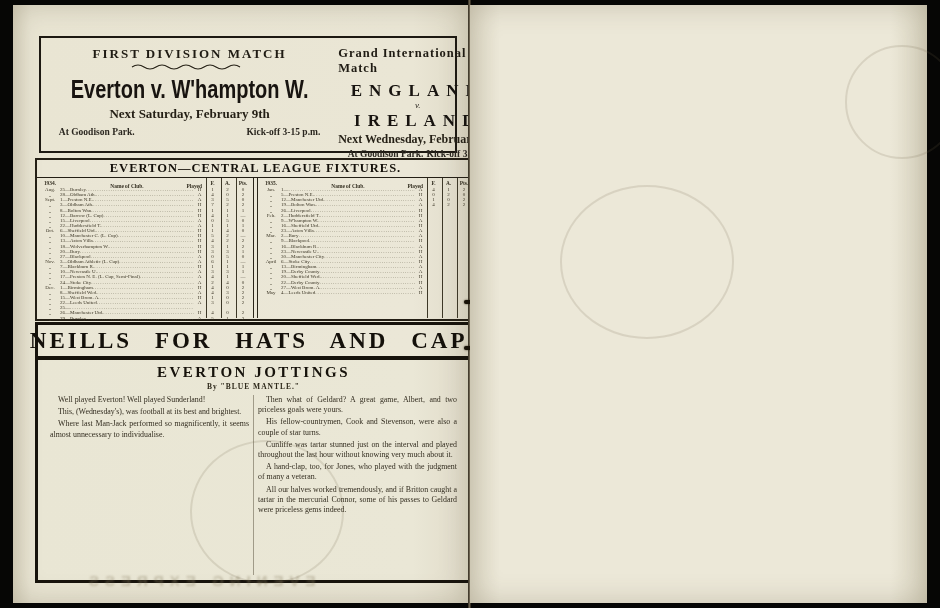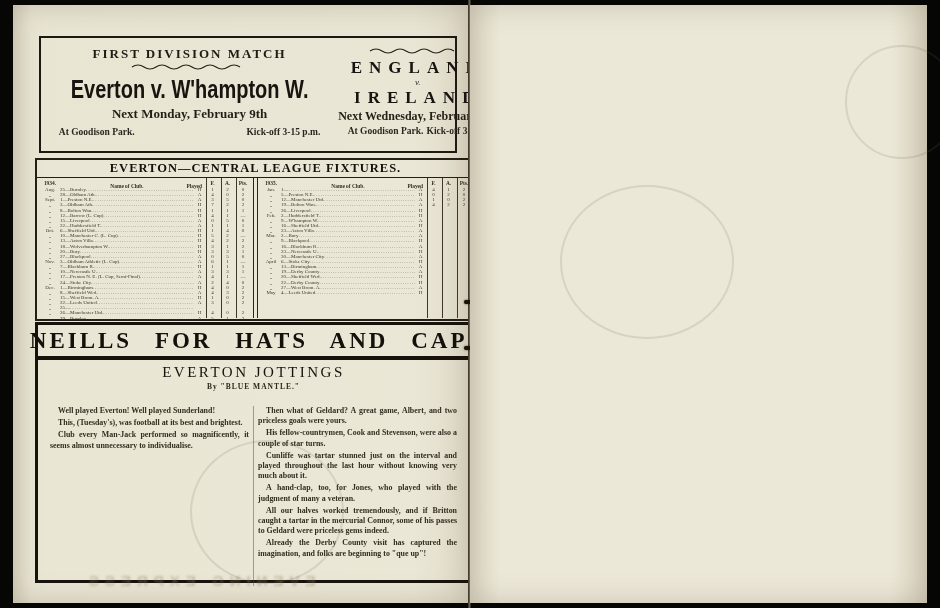--- a/index.html
+++ b/index.html
@@ -57,23 +57,23 @@
   .fx-n{text-align:center;}
 
   
   .bannerbox{position:absolute;border:3px solid #17130c;display:flex;align-items:center;justify-content:center;background:rgba(255,255,255,.05);}
   .banner-l{left:22px;top:317px;width:437px;height:31px;}
   .banner-text{font-weight:bold;font-size:23px;letter-spacing:3px;word-spacing:14px;color:#14100a;white-space:nowrap;}
 
   
   .artbox{position:absolute;border:3px solid #17130c;box-sizing:border-box;padding:4px 8px 2px;background:rgba(255,255,255,.04);}
   .art-l{left:22px;top:352px;width:437px;height:226px;}
-  .art-title{text-align:center;font-weight:normal;font-size:15px;letter-spacing:2.5px;color:#17130c;}
+  .art-title{text-align:center;font-weight:bold;font-size:15px;letter-spacing:2.5px;color:#17130c;}
   .art-by{text-align:center;font-weight:bold;font-size:7.5px;letter-spacing:1px;color:#2c2719;margin-top:1px;}
-  .art-cols{display:flex;margin-top:15px;height:calc(100% - 34px);overflow:hidden;font-weight:bold;}
+  .art-cols{display:flex;margin-top:4px;height:calc(100% - 34px);overflow:hidden;}
   .art-col{flex:1;overflow:hidden;padding:0 4px;}
   .col-rule{width:1px;background:rgba(70,62,42,.45);}
   .para{margin:0 0 2px;font-size:7.9px;line-height:10.2px;text-align:justify;text-indent:8px;color:#332d20;}
 
   
   .bleed{position:absolute;left:70px;bottom:14px;transform:scale(-1,1);font-family:"Liberation Sans",sans-serif;
          font-weight:bold;font-size:15px;letter-spacing:6px;color:rgba(140,130,100,.38);filter:blur(1px);}
 </style>
 </head>
 <body>
@@ -82,28 +82,29 @@
 
   <div class="page page-left">
 
     <div class="adbox adbox-left">
       <div class="ad-col">
         <div class="ad-kicker">FIRST DIVISION MATCH</div>
         <svg class="wavy" width="120" height="7" viewBox="0 0 120 7">
             <path d="M2 4 q6 -4 12 0 t12 0 t12 0 t12 0 t12 0 t12 0 t12 0 t12 0 t12 0" stroke="#241f15" stroke-width="1.1" fill="none"></path>
           </svg>
         <div class="ad-headline">Everton v. W'hampton W.</div>
-        <div class="ad-date">Next Monday, February 9th</div>
+        <div class="ad-date">Next Saturday, February 9th</div>
         <div class="ad-venue">
           <span>At Goodison Park.</span>
           <span>Kick-off 3-15 p.m.</span>
         </div>
       </div>
       <div class="ad-div"></div>
       <div class="ad-col">
+        <div class="ad-kicker" style="font-size:12.5px;letter-spacing:1px;">Grand International Match</div>
         <svg class="wavy" width="100" height="7" viewBox="0 0 100 7">
             <path d="M2 4 q6 -4 12 0 t12 0 t12 0 t12 0 t12 0 t12 0 t12 0" stroke="#241f15" stroke-width="1.1" fill="none"></path>
           </svg>
         <div class="eng">ENGLAND</div>
         <div class="vs">v.</div>
         <div class="eng">IRELAND</div>
         <div class="ad-date" style="font-size:12px;">Next Wednesday, February 6th</div>
         <div class="ad-venue" style="margin-top:2px;">
           <span>At Goodison Park.</span>
           <span>Kick-off 3 p.m.</span>
@@ -674,31 +675,30 @@
     <div class="bannerbox banner-l">
       <span class="banner-text">NEILLS FOR HATS AND CAPS</span>
     </div>
 
     <div class="artbox art-l">
       <div class="art-title">EVERTON JOTTINGS</div>
       <div class="art-by">By "BLUE MANTLE."</div>
       <div class="art-cols">
         <div class="art-col">
             <p class="para">Well played Everton!  Well played Sunderland!</p>
-            <p class="para">This, (Tuesday's), was football at its best and brightest.</p>
-            <p class="para">Club every Man-Jack performed so magnificently, it seems almost unnecessary to individualise.</p>
+            <p class="para">This, (Wednesday's), was football at its best and brightest.</p>
+            <p class="para">Where last Man-Jack performed so magnificently, it seems almost unnecessary to individualise.</p>
           </div>
         <div class="col-rule"></div>
         <div class="art-col">
             <p class="para">Then what of Geldard?  A great game, Albert, and two priceless goals were yours.</p>
             <p class="para">His fellow-countrymen, Cook and Stevenson, were also a couple of star turns.</p>
             <p class="para">Cunliffe was tartar stunned just on the interval and played throughout the last hour without knowing very much about it.</p>
             <p class="para">A hand-clap, too, for Jones, who played with the judgment of many a veteran.</p>
             <p class="para">All our halves worked tremendously, and if Britton caught a tartar in the mercurial Connor, some of his passes to Geldard were priceless gems indeed.</p>
-            <p class="para">Already the Derby County visit has captured the imagination, and folks are beginning to "que up"!</p>
           </div>
       </div>
     </div>
 
     <div class="bleed">EVENING EXPRESS</div>
   </div>
 
   <div class="gutter"></div>
   <div class="stitch" style="top:300px;"></div>
   <div class="stitch" style="top:346px;"></div>

